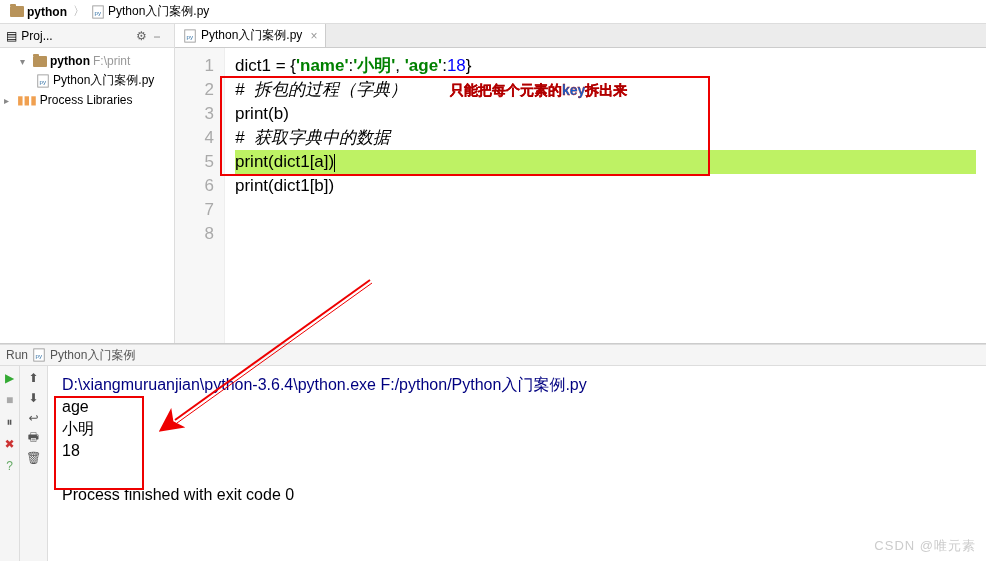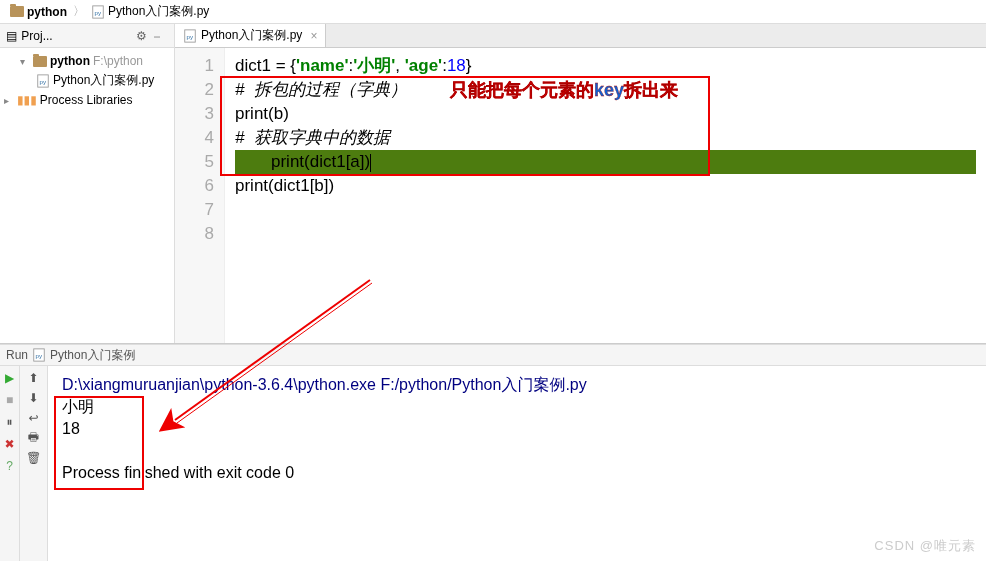--- a/index.html
+++ b/index.html
@@ -30,29 +30,29 @@
     
     .editor-area { flex: 1; display: flex; flex-direction: column; background: #fff; }
     .tab-bar { height: 24px; display: flex; align-items: stretch; background: #ececec; border-bottom: 1px solid #ccc; }
     .tab { display: flex; align-items: center; gap: 4px; padding: 0 8px; background: #fff; border-right: 1px solid #ccc; position: relative; }
     .tab-close { color: #999; font-size: 12px; margin-left: 4px; }
     .editor-body { flex: 1; display: flex; font-family: "Consolas", "Courier New", monospace; font-size: 17px; background: #fff; position: relative; }
     .gutter { width: 50px; background: #f7f7f7; color: #aaa; text-align: right; padding: 6px 10px 6px 4px; border-right: 1px solid #eee; line-height: 24px; }
     .gutter div { height: 24px; }
     .code { flex: 1; padding: 6px 10px; line-height: 24px; position: relative; }
     .code-line { height: 24px; white-space: pre; position: relative; }
-    .code-line.highlight { background: #4d7c0f; padding-left: 36px; }
+    .code-line.highlight { background: #bef264; }
     .str { color: #008000; font-weight: bold; }
     .num { color: #0000ff; }
     .fn { color: #000; }
     .comment { color: #000000; font-style: italic; }
     .caret { border-left: 1px solid #000; display: inline-block; height: 18px; vertical-align: middle; }
     
     .red-box-code { position: absolute; border: 2px solid #e00; pointer-events: none; }
-    .annotation { position: absolute; font-weight: bold; color: #e00; font-size: 18px; font-family: "Microsoft YaHei", sans-serif; -webkit-text-stroke: 0.3px #a00; pointer-events: none; }
+    .annotation { position: absolute; font-weight: bold; color: #e00; font-size: 14px; font-family: "Microsoft YaHei", sans-serif; -webkit-text-stroke: 0.3px #a00; pointer-events: none; }
     .annotation .key-txt { color: #1060d0; }
     
     .run-panel { height: 217px; display: flex; flex-direction: column; background: #fff; }
     .run-header { height: 22px; display: flex; align-items: center; gap: 4px; padding: 0 6px; border-top: 1px solid #ddd; border-bottom: 1px solid #ddd; background: #f5f5f5; color: #555; }
     .run-body { flex: 1; display: flex; }
     .left-gutter-tools { width: 20px; background: #f5f5f5; border-right: 1px solid #ddd; display: flex; flex-direction: column; align-items: center; padding-top: 4px; gap: 6px; }
     .toolcol2 { width: 28px; background: #f5f5f5; border-right: 1px solid #ddd; display: flex; flex-direction: column; align-items: center; padding-top: 4px; gap: 4px; }
     .tool-icon { width: 16px; height: 16px; display: flex; align-items: center; justify-content: center; font-size: 12px; color: #555; }
     .play-icon { color: #3a3; }
     .x-icon { color: #c33; }
@@ -92,21 +92,21 @@
       <span class="project-header-icons">
         <span class="gear-icon">⚙</span>
         <span class="hide-icon">⎯</span>
       </span>
     </div>
     <div class="project-tree">
       <div class="tree-row indent1">
         <span class="tree-arrow">▾</span>
         <span class="folder-icon"></span>
         <b class="tree-label">python</b>
-        <span class="tree-hint">F:\python</span>
+        <span class="tree-hint">F:\print</span>
       </div>
       <div class="tree-row indent2">
         <span class="pyfile-icon">
           <svg viewBox="0 0 16 16">
               <rect x="2" y="1" width="12" height="14" fill="#fff" stroke="#999"></rect>
               <text x="4" y="11" font-size="7" fill="#3572A5">py</text>
             </svg>
         </span>
         <span>Python入门案例.py</span>
       </div>
@@ -180,20 +180,21 @@
     </div>
     <div class="toolcol2">
       <span class="tool-icon">⬆</span>
       <span class="tool-icon">⬇</span>
       <span class="tool-icon">↩</span>
       <span class="tool-icon">🖶</span>
       <span class="tool-icon">🗑</span>
     </div>
     <div class="console">
       <div class="cmd">D:\xiangmuruanjian\python-3.6.4\python.exe F:/python/Python入门案例.py</div>
+      <div>age</div>
       <div>小明</div>
       <div>18</div>
       <div style="height:22px;"></div>
       <div>Process finished with exit code 0</div>
       <div class="red-box-out" style="left:6px; top:30px; width:90px; height:94px;"></div>
     </div>
   </div>
 </div>
 
 <svg class="arrow-svg" style="left:0; top:0;" width="986" height="561">

